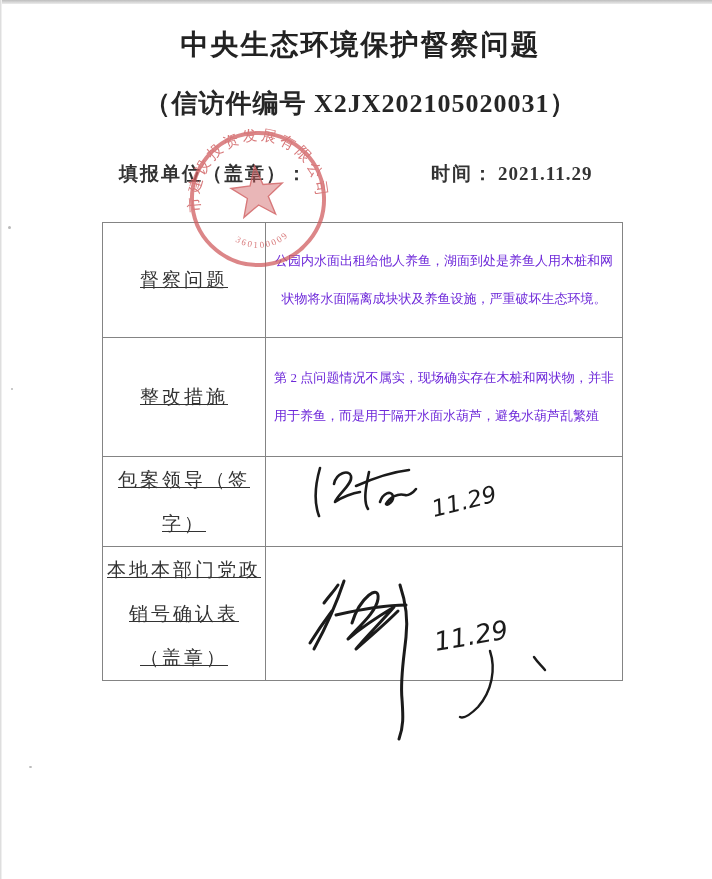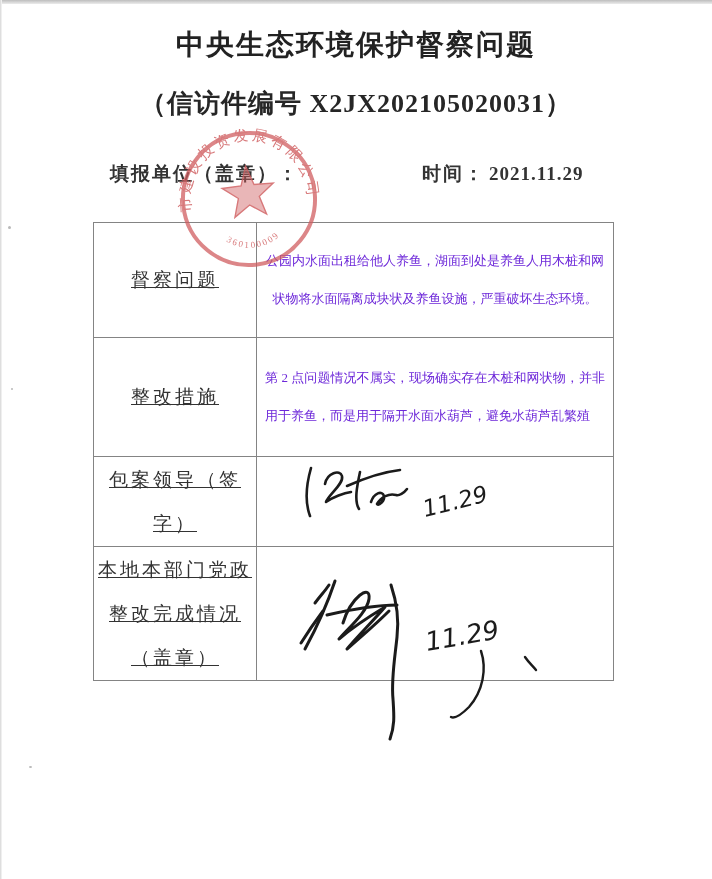--- a/index.html
+++ b/index.html
@@ -11,21 +11,21 @@
   
   .scan-top{position:absolute;top:0;left:0;width:712px;height:4px;
     background:linear-gradient(#bdbdbd,#ececec);}
   .scan-left{position:absolute;top:0;left:0;width:2px;height:879px;
     background:linear-gradient(90deg,#d6d6d6,#f7f7f7);}
   .speck{position:absolute;background:#b9b9b9;border-radius:50%;}
   .speck.s1{left:8px;top:226px;width:3px;height:3px;}
   .speck.s2{left:11px;top:388px;width:2px;height:2px;}
   .speck.s3{left:29px;top:766px;width:3px;height:2px;}
 
-  .doc{position:relative;padding-top:26px;}
+  .doc{position:relative;padding-top:26px;margin-left:9px;}
   .title{margin:0;text-align:center;
     font-family:"Liberation Sans","DejaVu Sans",sans-serif;
     font-weight:bold;font-size:28px;letter-spacing:2px;color:#222;}
   .subtitle{margin-top:22px;text-align:center;font-weight:bold;
     font-size:26px;letter-spacing:1px;color:#262626;}
   .subtitle2{margin-top:2px;text-align:center;font-weight:bold;
     font-size:26px;letter-spacing:4px;color:#262626;}
 
   .info-row{position:relative;height:28px;margin-top:40px;
     font-size:19px;font-weight:bold;color:#333;}
@@ -106,21 +106,21 @@
           <path class="ink" stroke-width="2.6" d="M50,27 C68,19 86,13 103,11"></path>
           <path class="ink" stroke-width="2.6" d="M63,13 C60,27 57,42 62,50"></path>
           <path class="ink" stroke-width="2.6" d="M74,43 C77,34 85,31 87,37 C88,42 82,47 80,45 C84,38 92,34 99,36 C102,37 107,34 110,30"></path>
           <text class="hand-date" x="128" y="58" font-size="23" transform="rotate(-14 128 58)">11.29</text>
         </svg>
       </td>
     </tr>
     <tr class="r6">
       <td class="label">
         <span>本地本部门党政</span><br>
-        <span>整改完成情况</span><br>
+        <span>销号确认表</span><br>
         <span>（盖章）</span>
       </td>
       <td class="sig-cell">
         <svg class="sig" style="left:28px;top:20px;" width="300" height="160" viewBox="0 0 300 160">
           <path class="ink" stroke-width="3" d="M30,36 C36,28 40,24 44,18"></path>
           <path class="ink" stroke-width="3" d="M16,76 C26,60 32,52 38,44"></path>
           <path class="ink" stroke-width="3" d="M50,14 C42,38 32,60 20,82"></path>
           <path class="ink" stroke-width="3" d="M58,56 C66,30 86,16 84,32 C82,46 62,62 54,72 C68,60 90,46 100,40 C88,54 70,72 62,82 C76,70 94,54 104,44"></path>
           <path class="ink" stroke-width="3" d="M42,48 C68,42 94,38 112,38"></path>
           <path class="ink" stroke-width="3" d="M106,18 C112,36 114,54 112,70 C110,90 106,112 108,132 C109,148 110,158 105,172"></path>

